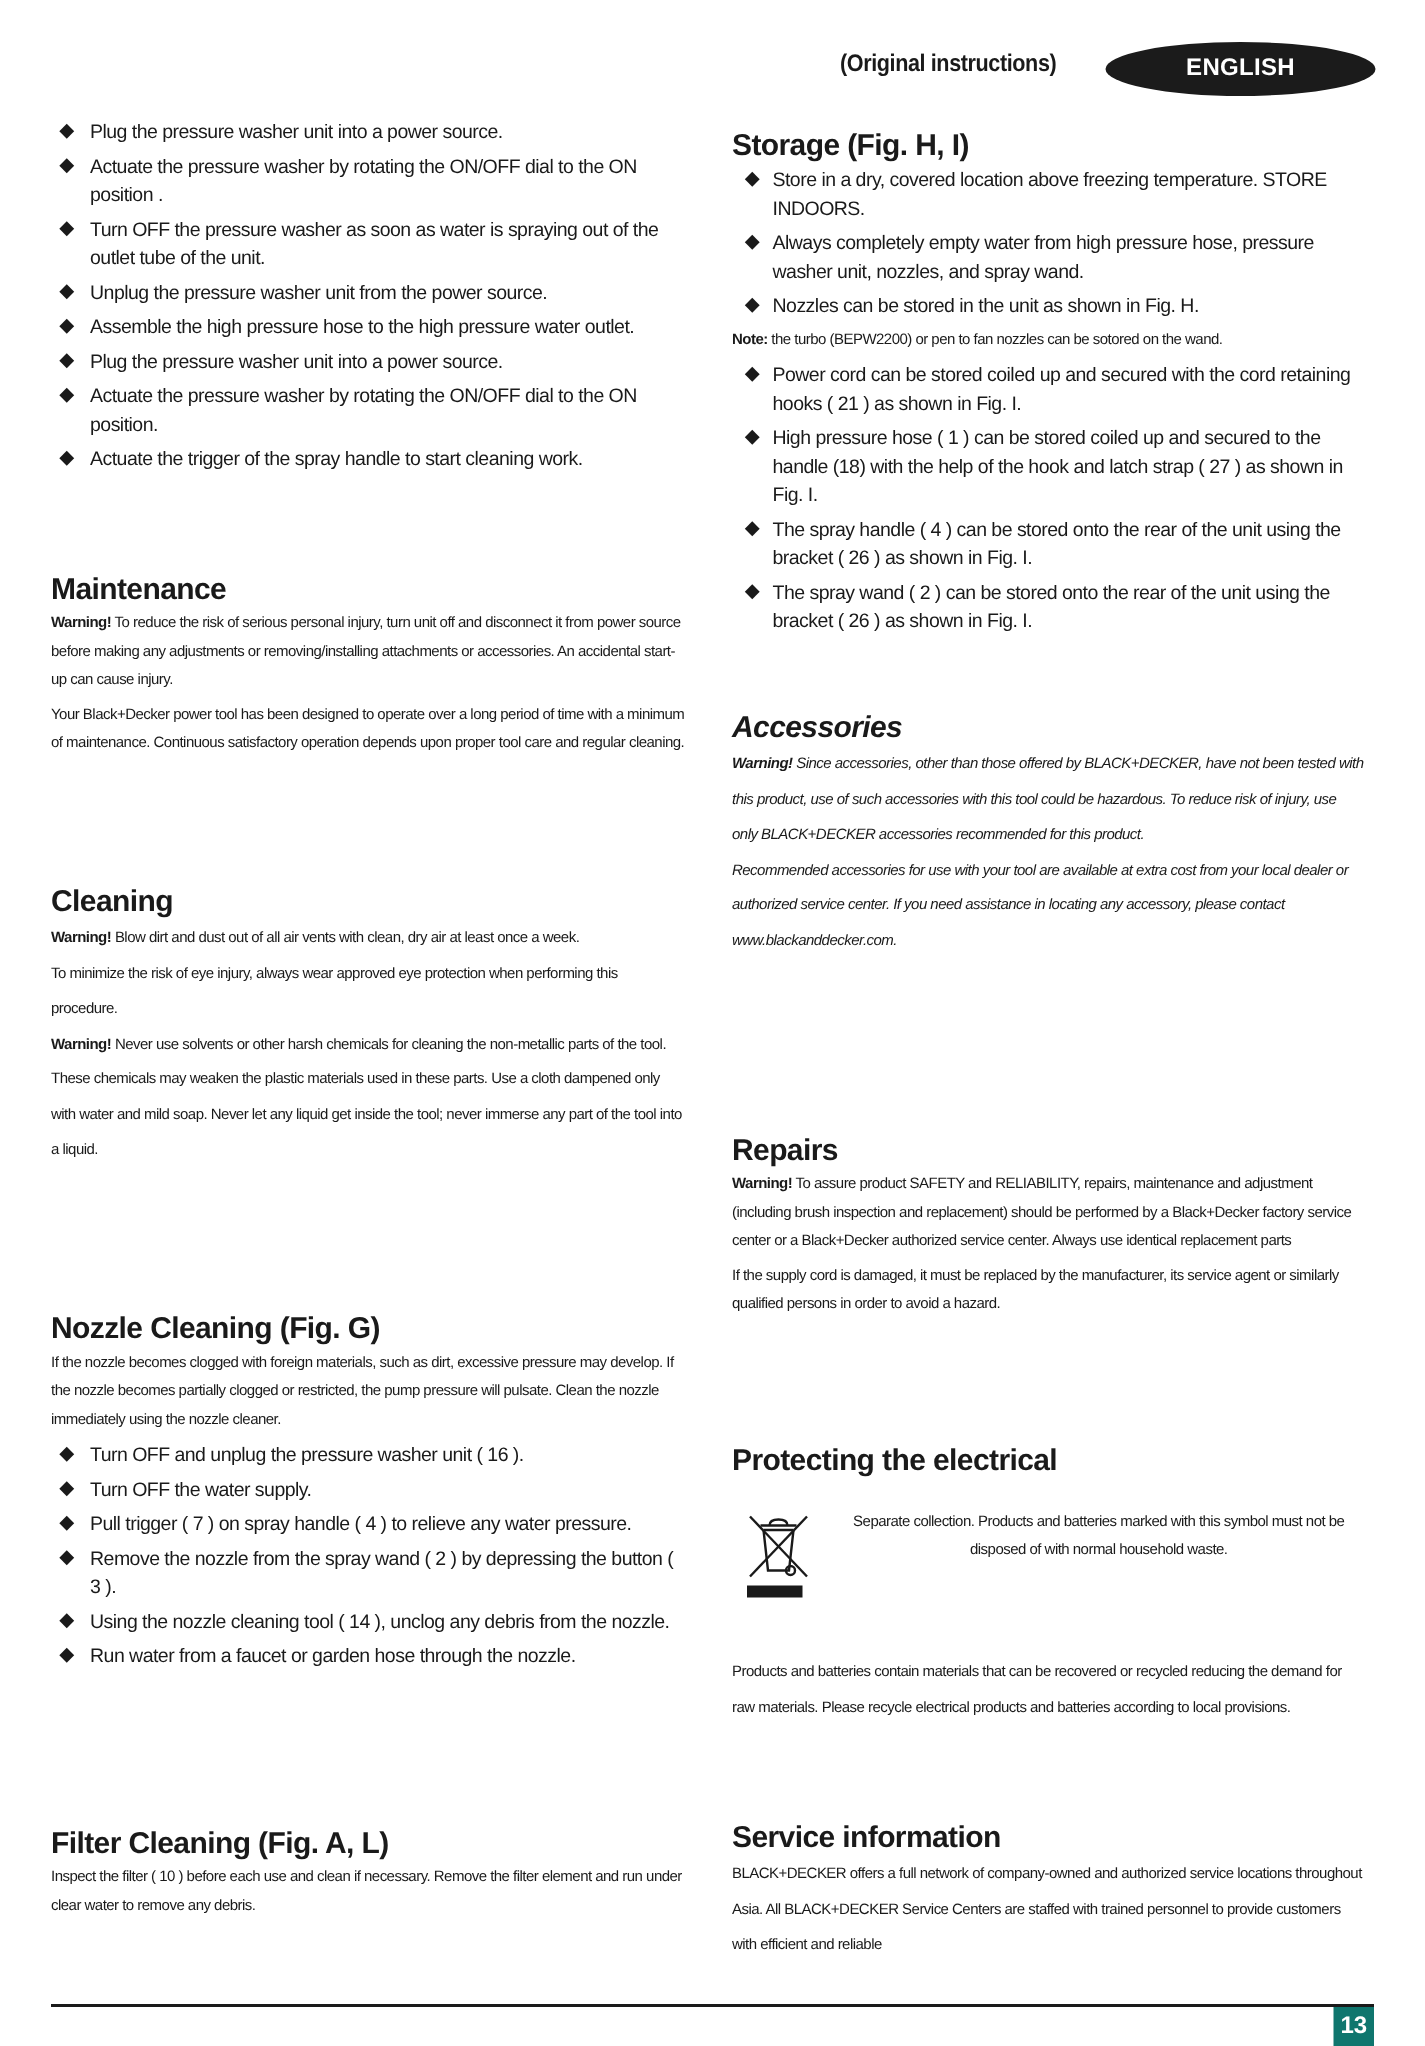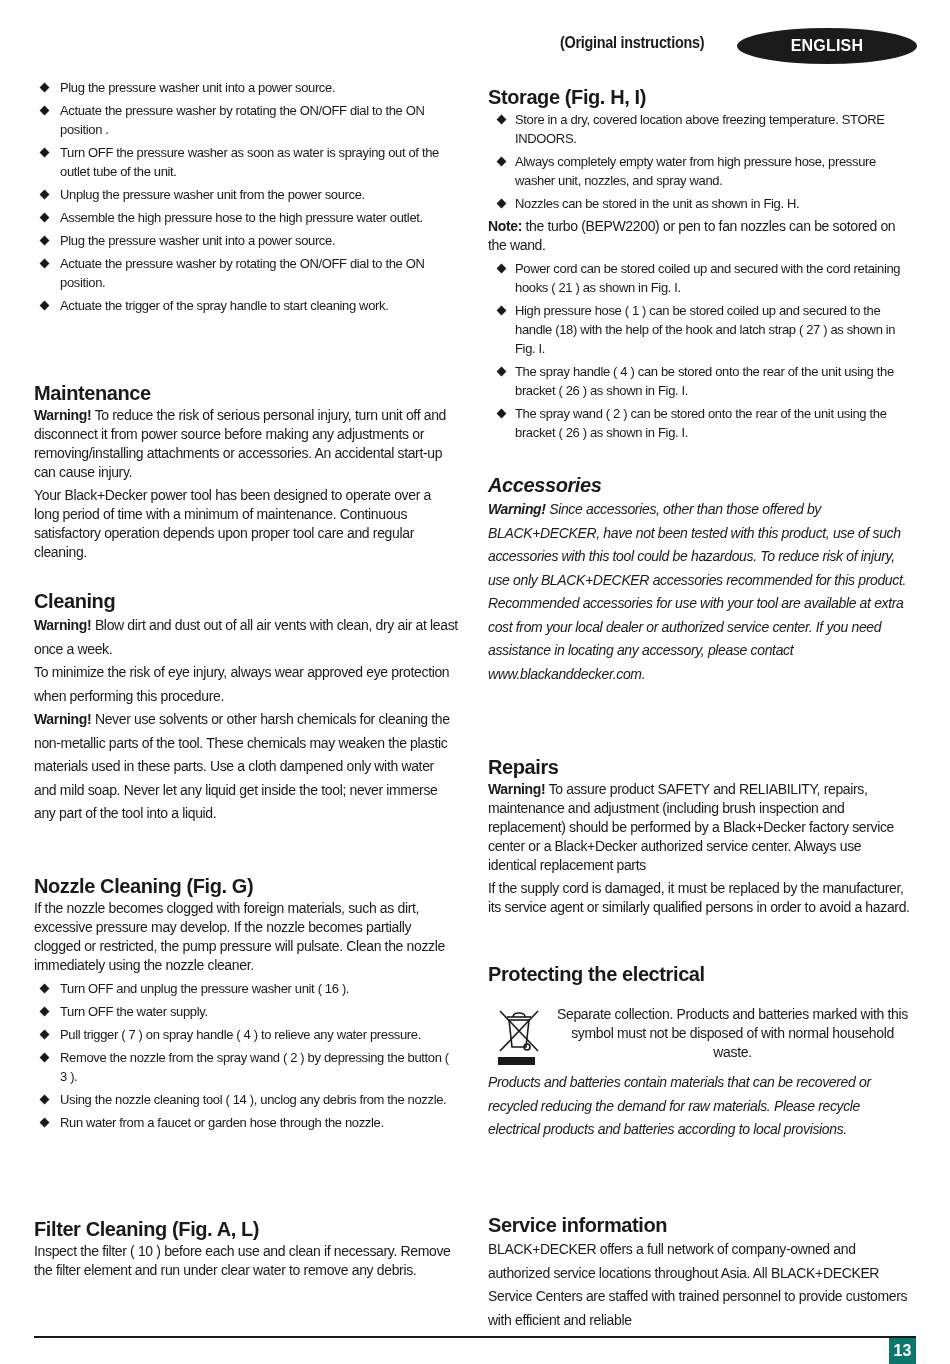--- a/index.html
+++ b/index.html
@@ -31,21 +31,21 @@
     position: relative; padding-left: 26px;
     font-size: 13px; line-height: 19px; letter-spacing: -0.35px;
     margin-bottom: 4px;
   }
   ul.bul li .dia {
     position: absolute; left: 7px; top: 6px; width: 7px; height: 7px;
     background: #1a1a1a; transform: rotate(45deg);
   }
   .col-right ul.bul li { padding-left: 27px; }
   .col-right ul.bul li .dia { left: 10px; }
-  p { margin: 0 0 4px 0; font-size: 14px; line-height: 19px; letter-spacing: -0.35px; }
+  p { margin: 0 0 4px 0; font-size: 10px; line-height: 19px; letter-spacing: -0.35px; }
   p.loose { line-height: 23.5px; margin: 0; }
   b { font-weight: bold; }
   .sec { position: absolute; left: 0; width: 100%; }
   .weee-row { display: flex; align-items: flex-start; }
   .weee-icon { width: 44px; height: 60px; margin-left: 9px; margin-right: 14px; margin-top: 2px; flex-shrink: 0; }
   .footer-line { position: absolute; left: 34px; top: 1336px; width: 882px; height: 2px; background: #1a1a1a; }
   .page-num {
     position: absolute; left: 889px; top: 1338px; width: 27px; height: 26px;
     background: #0f766e; color: #fff; font-size: 16px; font-weight: bold;
     display: flex; align-items: center; justify-content: center;
@@ -144,21 +144,21 @@
           <path d="M12 13 L15 40 L29 40 L32 13"></path>
           <path d="M12 13 L32 13"></path>
           <path d="M3 4 L41 44"></path>
           <path d="M41 4 L3 44"></path>
         </g>
         <circle cx="30" cy="40" r="3" fill="none" stroke="#1a1a1a" stroke-width="1.6"></circle>
         <rect x="1" y="50" width="37" height="8" fill="#1a1a1a"></rect>
       </svg>
       <p style="margin:0;">Separate collection. Products and batteries marked with this symbol must not be disposed of with normal household waste.</p>
     </div>
-    <p class="loose" style="margin-top:4px;font-style:italic;">Products and batteries contain materials that can be recovered or recycled reducing the demand for raw materials. Please recycle electrical  products and batteries according to local provisions.</p>
+    <p class="loose" style="margin-top:36px;">Products and batteries contain materials that can be recovered or recycled reducing the demand for raw materials. Please recycle electrical  products and batteries according to local provisions.</p>
   </div>
 
   <div class="sec" style="top:1128px;">
     <h2>Service information</h2>
     <p class="loose">BLACK+DECKER offers a full network of company-owned and authorized service locations throughout Asia.  All BLACK+DECKER Service Centers are staffed with trained personnel to provide customers with efficient and reliable</p>
   </div>
 </div>
 
 <div class="footer-line"></div>
 <div class="page-num">13</div>

